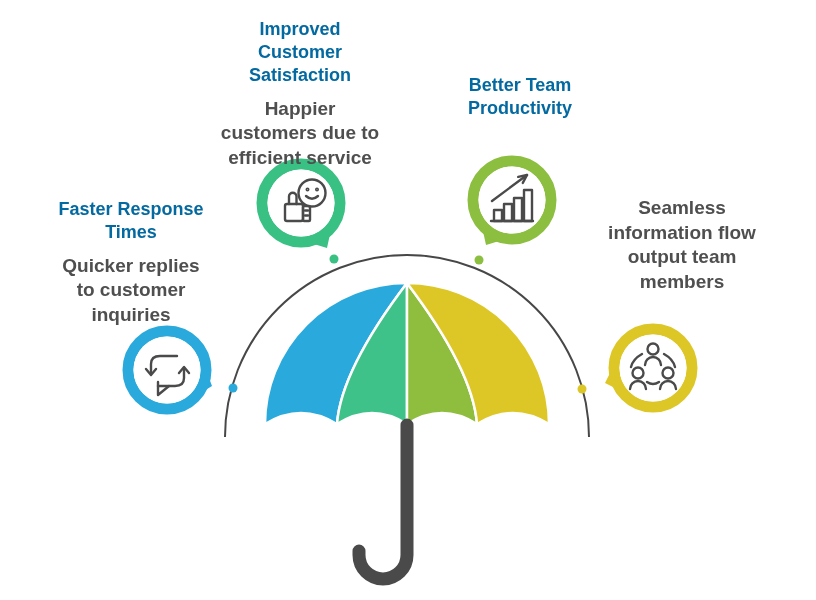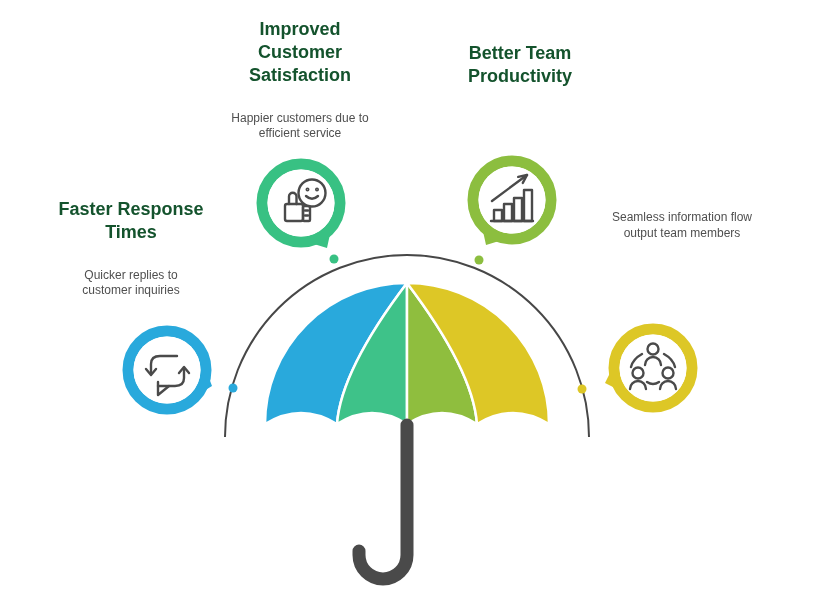--- a/index.html
+++ b/index.html
@@ -3,32 +3,32 @@
 <meta charset="utf-8">
 <style>
   html,body{margin:0;padding:0;background:#fff;}
   .stage{
     position:relative;width:816px;height:600px;background:#ffffff;
     font-family:"Liberation Sans", sans-serif;overflow:hidden;
   }
   .layer{position:absolute;left:0;top:0;}
   .text-block{position:absolute;text-align:center;}
   .benefit-title{
-    font-weight:700;font-size:18px;line-height:1.27;color:#14532d;
+    font-weight:700;font-size:18px;line-height:1.27;color:#0369a1;
     margin:0 auto;
   }
   .benefit-desc{
-    font-weight:400;font-size:12px;line-height:1.3;color:#4f4f4f;
-    margin:24px auto 0 auto;
+    font-weight:700;font-size:19px;line-height:1.3;color:#4f4f4f;
+    margin:10px auto 0 auto;
   }
   #t-faster .benefit-title{max-width:165px;}
   #t-faster .benefit-desc{max-width:145px;}
   #t-improved .benefit-title{max-width:125px;}
   #t-improved .benefit-desc{max-width:165px;}
-  #t-better .benefit-title{max-width:140px;}
+  #t-better .benefit-title{max-width:140px;margin-top:32px;}
   #t-better .benefit-desc{max-width:180px;}
   #t-central .benefit-title{max-width:165px;}
   #t-central .benefit-desc{max-width:155px;}
   .icon-bubble{position:absolute;width:100px;height:100px;}
   .ring{fill:none;stroke-width:11;}
   .picto{fill:none;stroke-width:2.4;stroke-linecap:round;stroke-linejoin:round;}
   .panel{stroke:#ffffff;stroke-width:2.5;stroke-linejoin:round;}
   .arc-line{fill:none;stroke-width:2;}
   .handle{fill:none;stroke-width:13;stroke-linecap:round;}
 </style>

